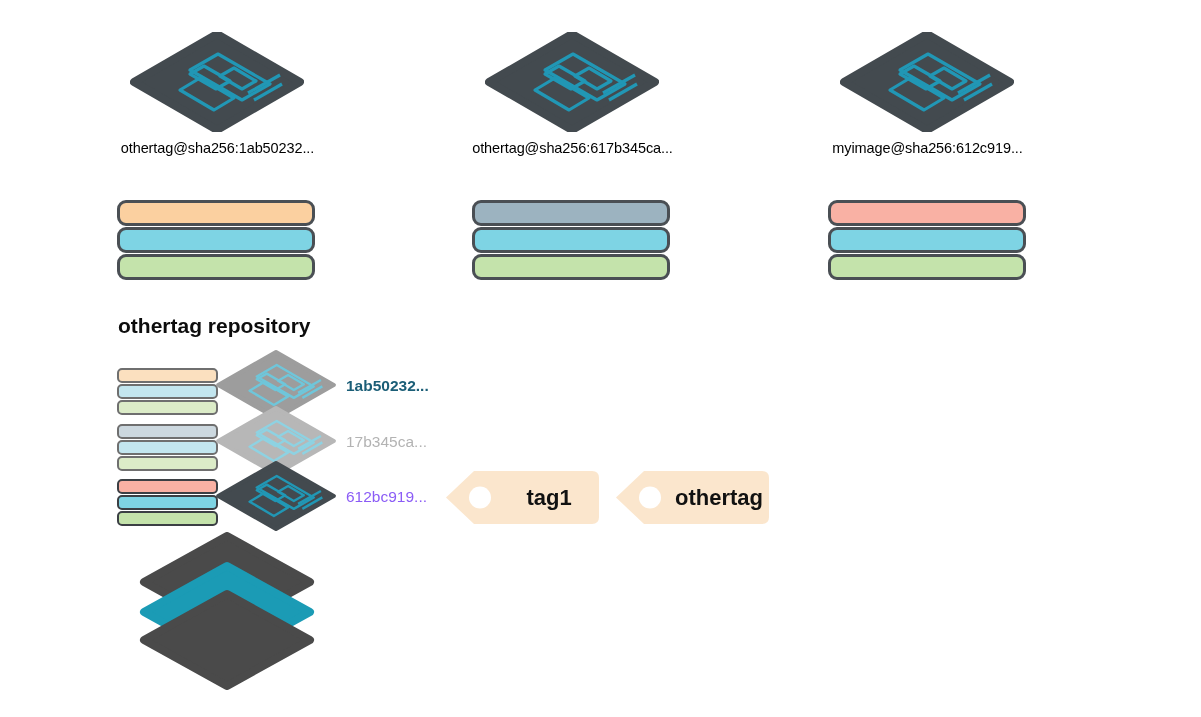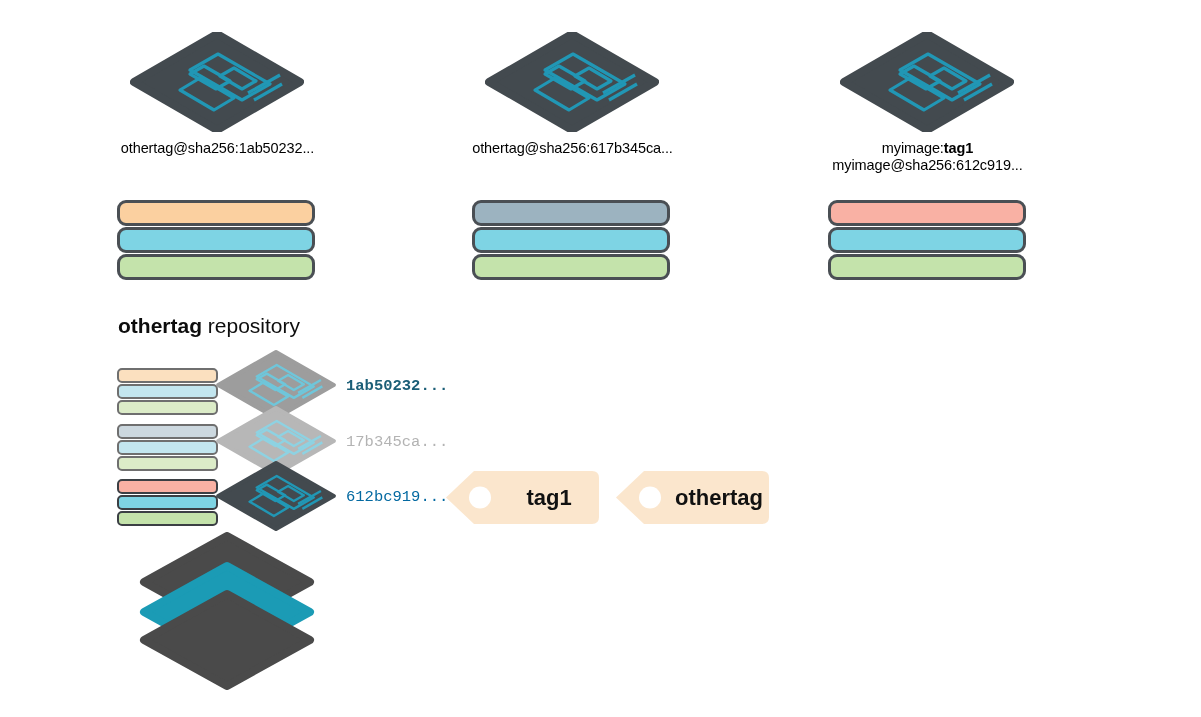--- a/index.html
+++ b/index.html
@@ -47,24 +47,24 @@
   .layer.l2 { top: 54px; }
 
   
   .repo-title {
     position: absolute;
     font-size: 21px;
     color: #0d0d0d;
     white-space: nowrap;
   }
   .repo-title .b { font-weight: bold; }
-  .repo-title .n { font-weight: normal; }
-
-  
-  .repo-row { position: absolute; left: 0; font-family: Liberation Mono, monospace; }
+  .repo-title .n { font-weight: bold; }
+
+  
+  .repo-row { position: absolute; left: 0; }
 
   .mini-stack { position: absolute; left: 117px; }
   .mini-layer {
     position: absolute;
     left: 0;
     width: 101px;
     height: 15px;
     border: 2px solid #6f6f6f;
     border-radius: 5px;
     box-sizing: border-box;
@@ -77,21 +77,21 @@
   .row-icon { position: absolute; left: 214px; }
 
   .digest {
     position: absolute;
     left: 346px;
     font-size: 15.5px;
     white-space: nowrap;
   }
   .digest.active { color: #1b5e77; font-weight: bold; }
   .digest.faded  { color: #b3b3b3; font-weight: normal; }
-  .digest.normal { color: #0369a1; font-weight: normal; }
+  .digest.normal { color: #8b5cf6; font-weight: normal; }
 
   
   .tag-wrap { position: absolute; }
   .tag-wrap svg { display: block; position: absolute; top: 0; left: 0; }
   .tag-label {
     position: absolute;
     left: 56px;
     top: 0;
     width: 98px;
     height: 55px;
@@ -154,23 +154,20 @@
       <path d="M70 46 L104 66 L84 78 L50 58 Z"></path>
       <path d="M74 34 L100 49 L86 57 L60 42 Z"></path>
       <path d="M104 36 L126 49 L112 57 L90 44 Z"></path>
       <path d="M118 61 L150 43"></path>
       <path d="M124 68 L152 52"></path>
     </g>
   </svg>
 </div>
 
 <div class="caption" style="left:740px; top:140px; width:375px;">
-  <div>
-    <span>myimage:</span><b>tag1</b>
-  </div>
   <div>myimage@sha256:612c919...</div>
 </div>
 
 <div class="stack" style="left:117px; top:200px;">
   <div class="layer l0" style="background:#fbd0a0;"></div>
   <div class="layer l1" style="background:#7ed4e4;"></div>
   <div class="layer l2" style="background:#c4e3ab;"></div>
 </div>
 
 <div class="stack" style="left:472px; top:200px;">

